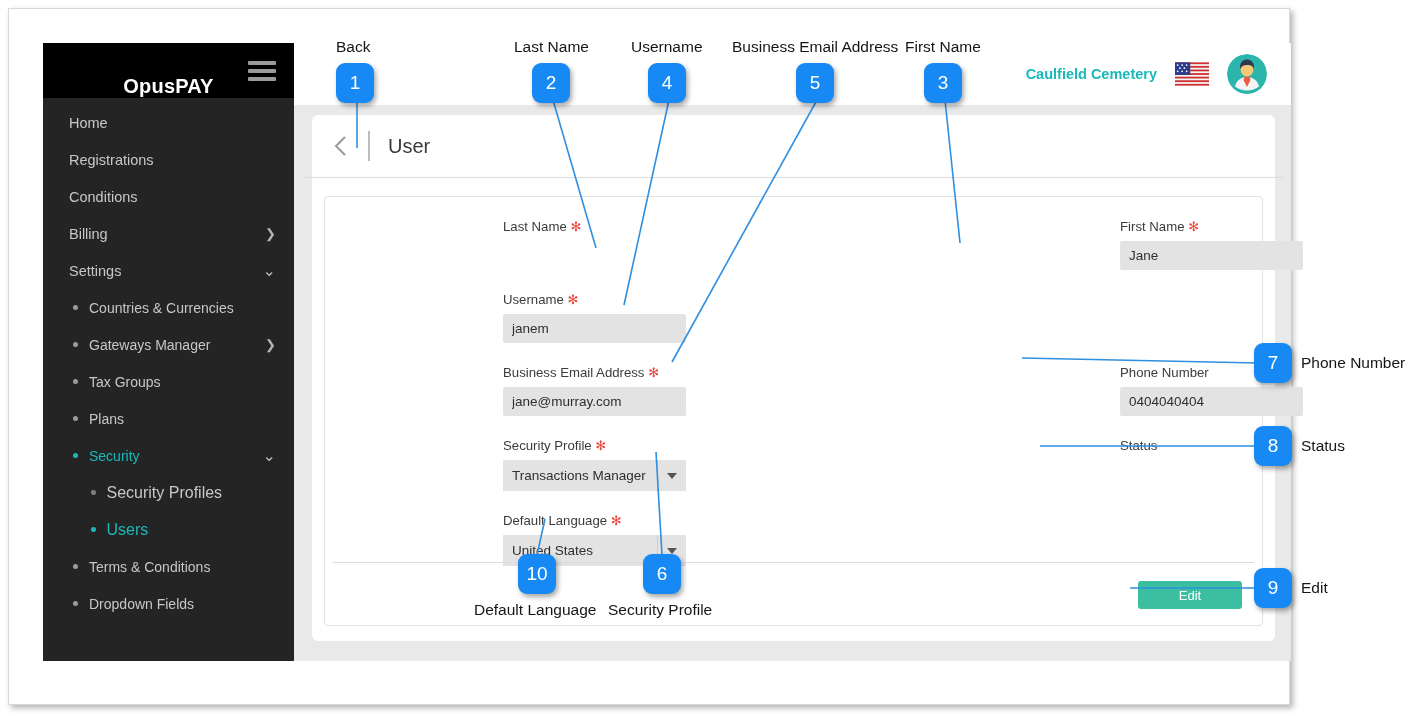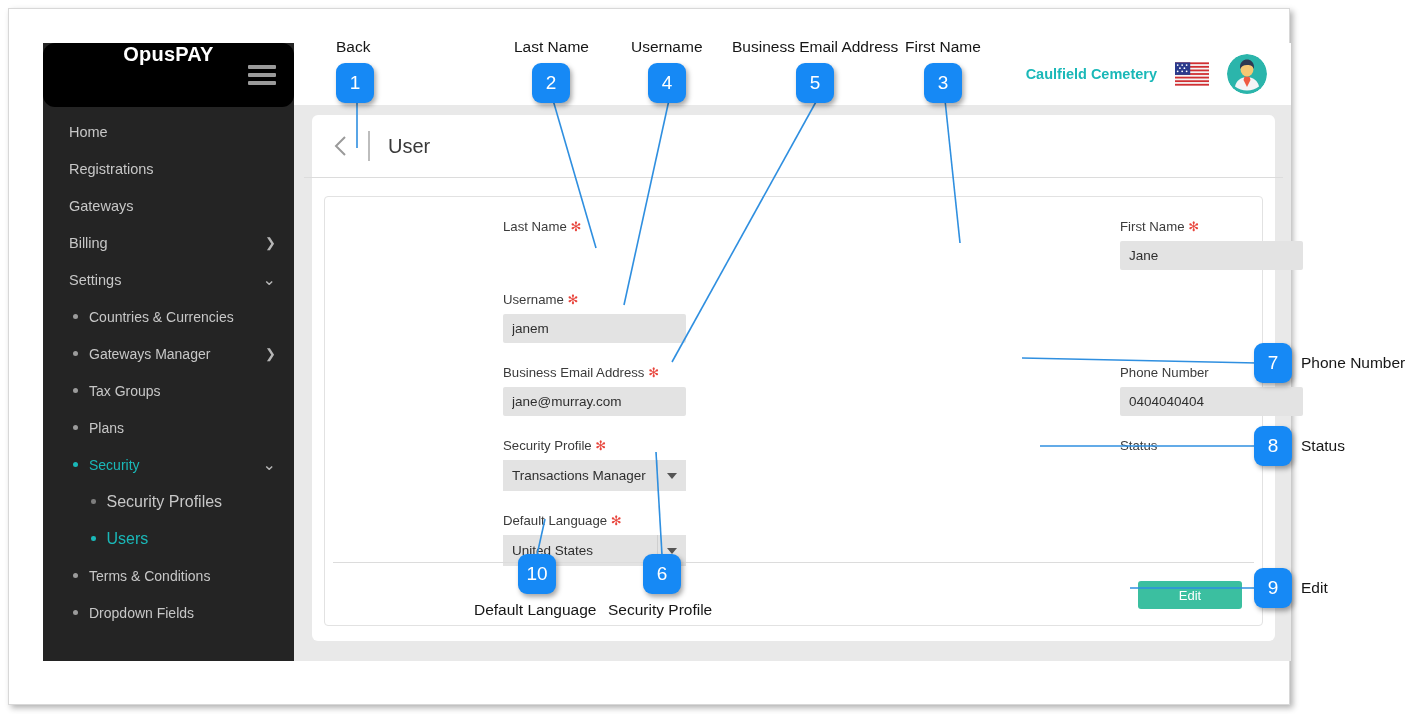--- a/index.html
+++ b/index.html
@@ -20,24 +20,23 @@
     box-shadow: 3px 3px 6px rgba(0,0,0,.30);
   }
 
   
   .sidebar {
     position: absolute; left: 34px; top: 34px;
     width: 251px; height: 618px;
     background: #242424;
   }
   .sidebar-brandbar {
-    height: 64px; background:#000;
-    display:flex; align-items:flex-start; justify-content:center;
+    height: 55px; background:#000;
+    display:flex; align-items:flex-end; justify-content:center;
     position: relative;
-    border-radius: 12px;
   }
   .brand-text {
     color:#fff; font-size:20px; font-weight:bold; letter-spacing:.2px;
   }
   .hamburger {
     position:absolute; right:18px; top:50%; transform:translateY(-50%);
     width:28px; height:20px; display:flex; flex-direction:column; justify-content:space-between;
     cursor:pointer;
   }
   .hamburger span { display:block; height:4px; background:#9a9a9a; border-radius:1px; }
@@ -161,21 +160,21 @@
         </div>
       </div>
       <div class="nav" id="nav-container">
           <div class="nav-item lvl1">
             <span class="lbl">Home</span>
           </div>
           <div class="nav-item lvl1">
             <span class="lbl">Registrations</span>
           </div>
           <div class="nav-item lvl1">
-            <span class="lbl">Gateways</span>
+            <span class="lbl">Conditions</span>
           </div>
           <div class="nav-item lvl1">
             <span class="lbl">Billing</span>
             <span class="chev">❯</span>
           </div>
           <div class="nav-item lvl1">
             <span class="lbl">Settings</span>
             <span class="chev" style="font-size: 16px;">⌄</span>
           </div>
           <div class="nav-item lvl2">

